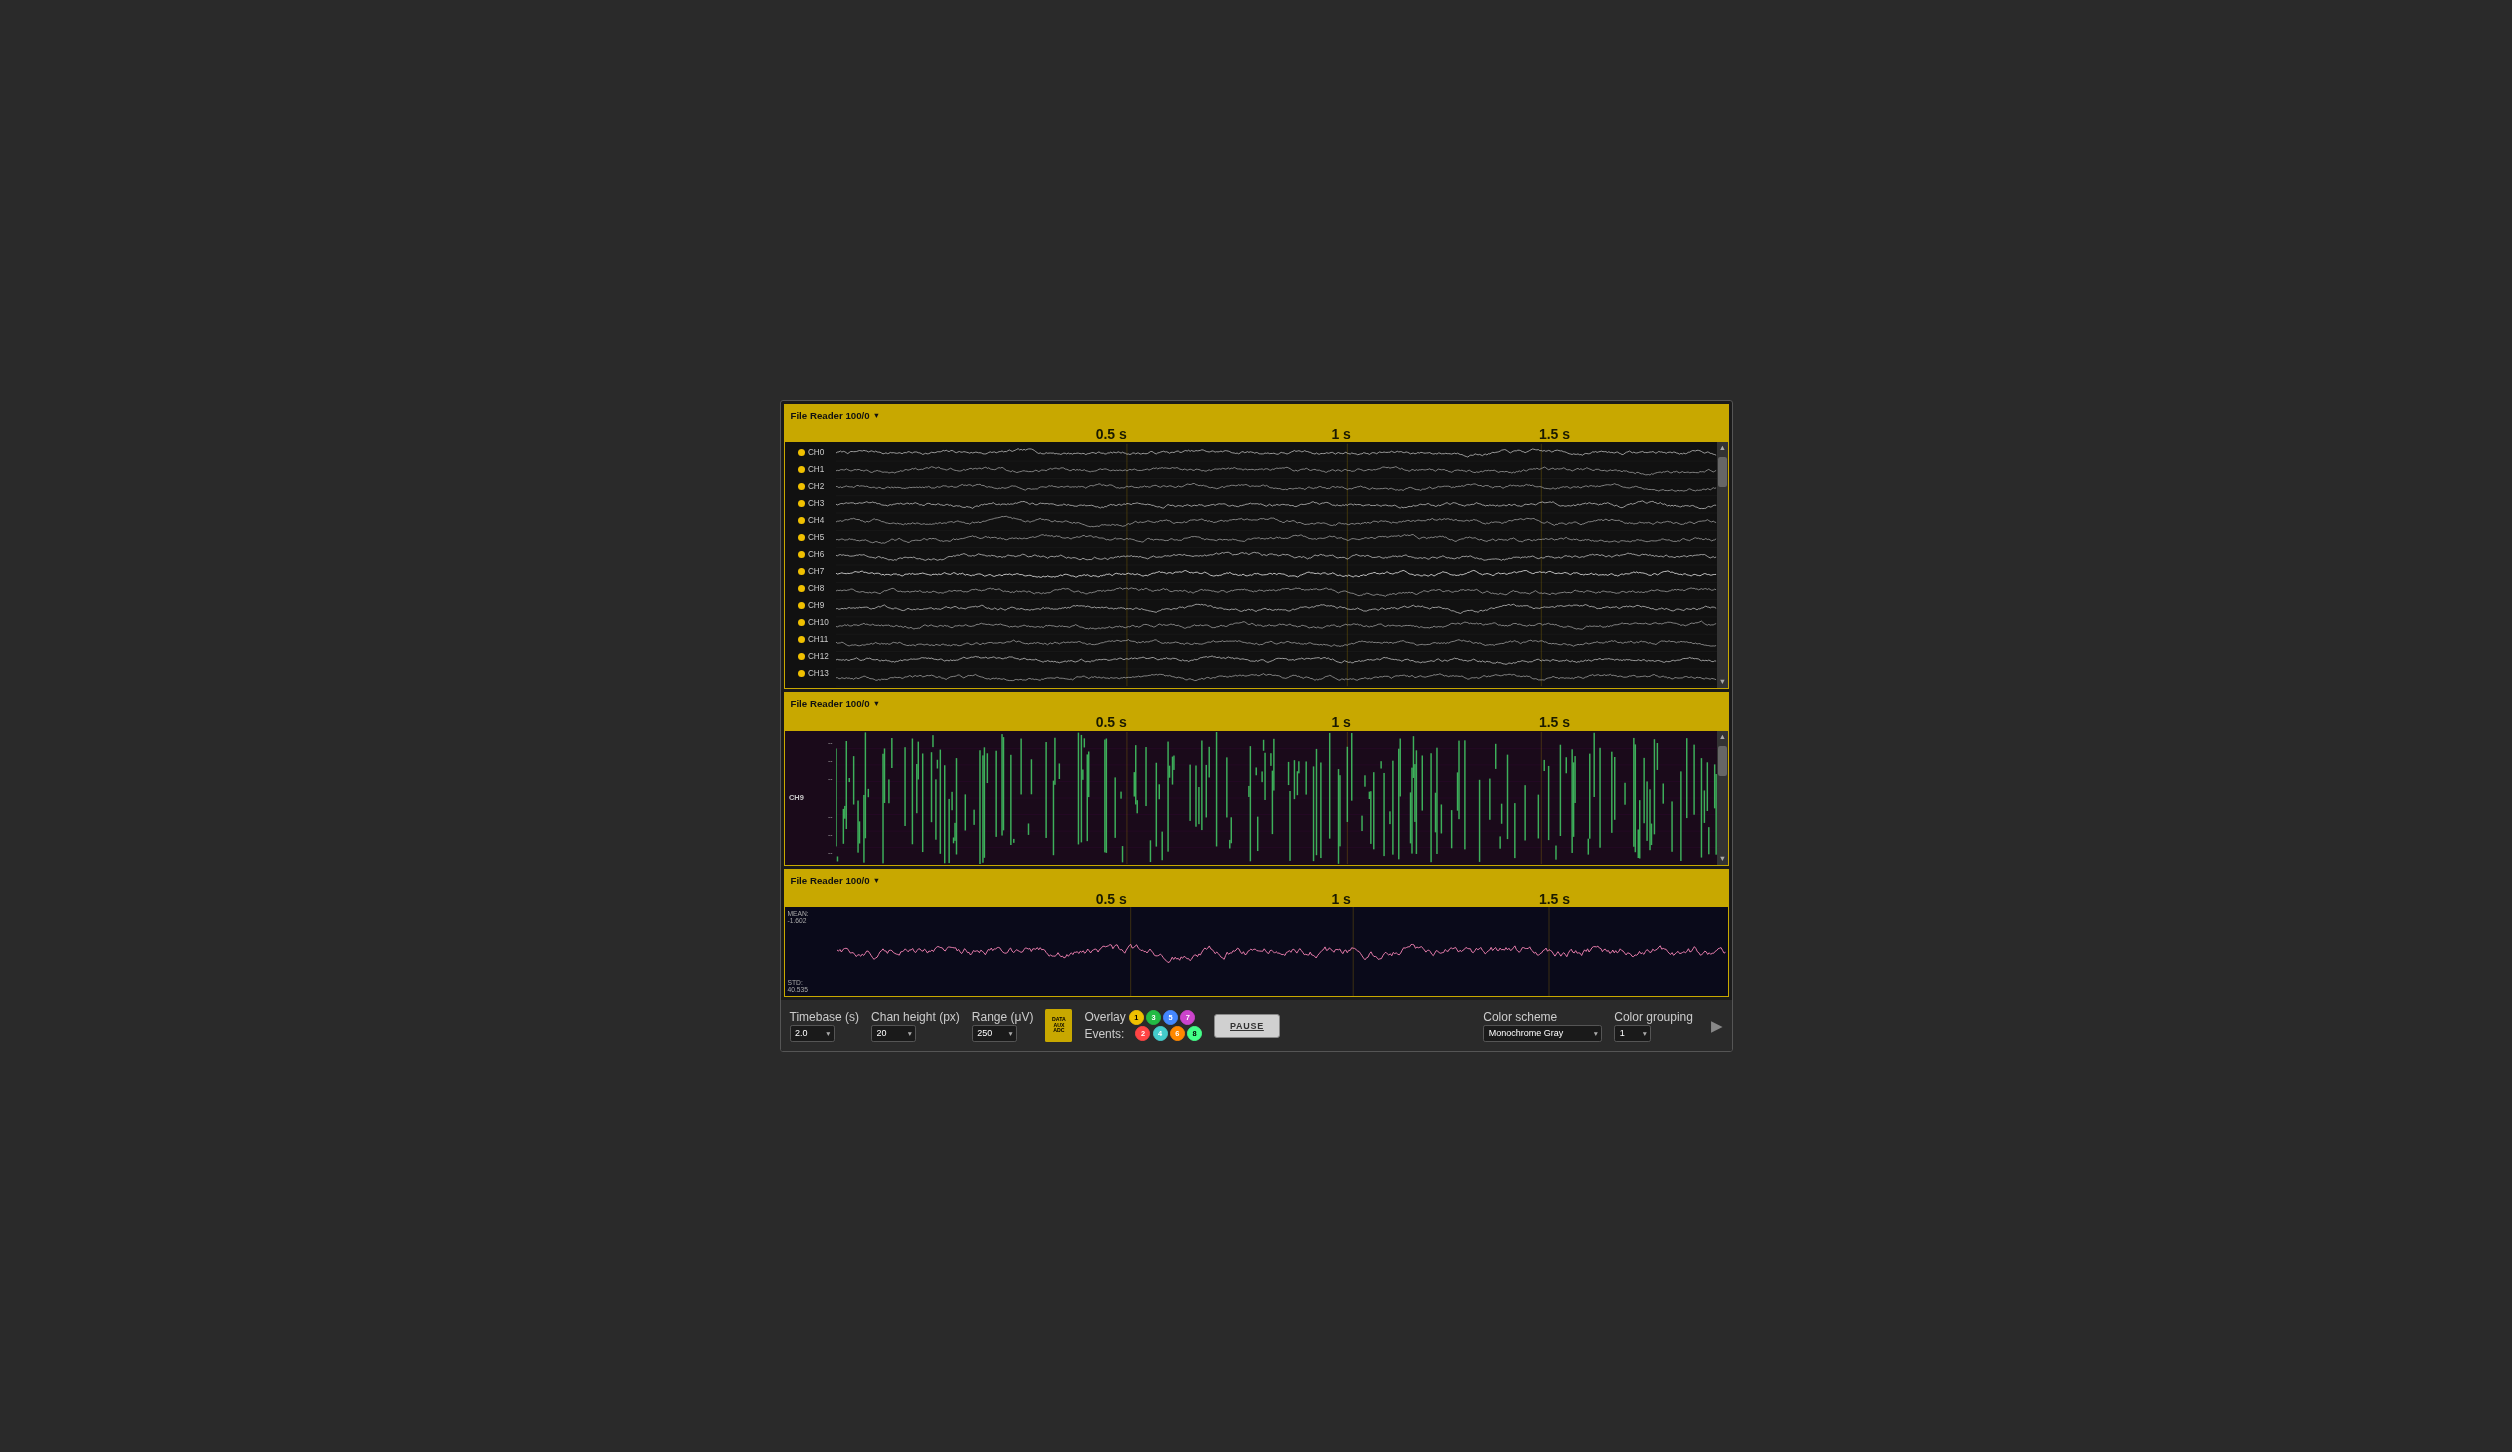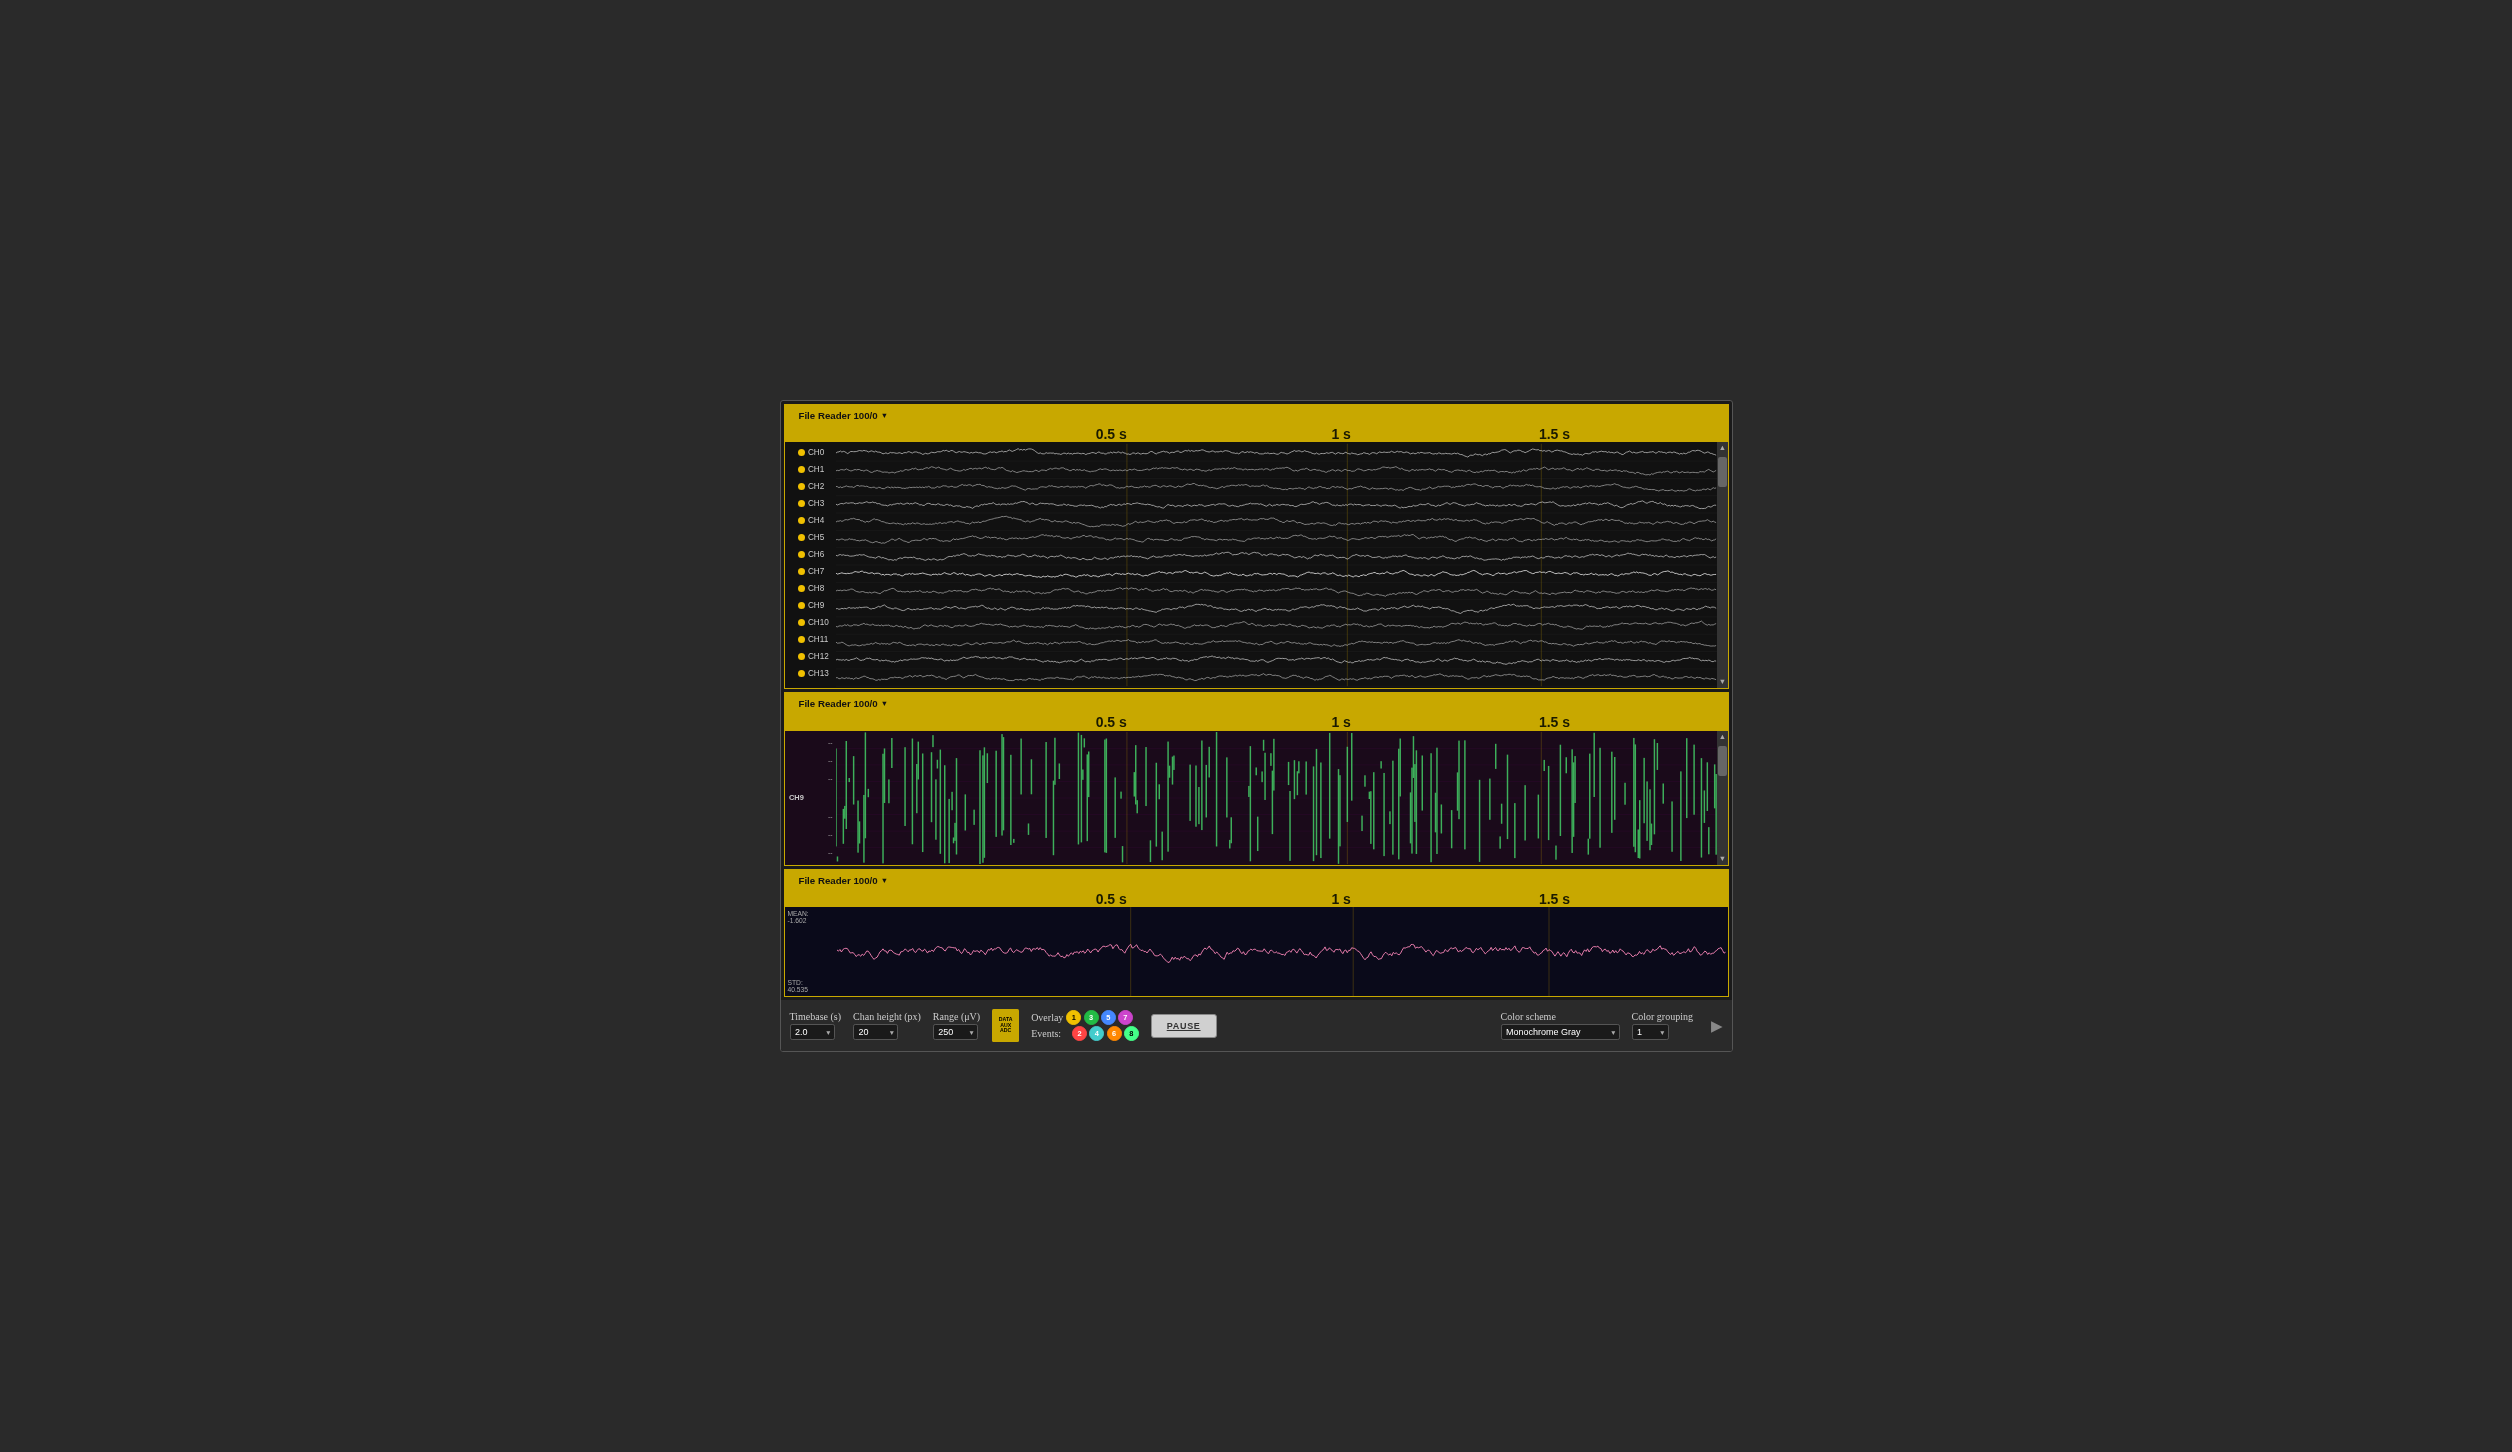--- a/index.html
+++ b/index.html
@@ -31,21 +31,20 @@
       height: 21px;
       display: flex;
       align-items: center;
       padding: 0 6px;
       position: relative;
     }
     .panel-header-label {
       color: #111;
       font-size: 9.7px;
       font-weight: bold;
-      margin-left: 8px;
     }
     .panel-dropdown-arrow {
       color: #111;
       margin-left: 3px;
       font-size: 7.4px;
     }
     .timeline-bar {
       background: #c8a800;
       height: 16.4px;
       display: flex;
@@ -200,23 +199,22 @@
       gap: 12px;
       flex-wrap: wrap;
     }
     .toolbar-group {
       display: flex;
       flex-direction: column;
       align-items: flex-start;
     }
     .toolbar-label {
       color: #ccc;
-      font-size: 10px;
+      font-size: 12px;
       margin-bottom: 1.5px;
-      font-family: Liberation Serif, serif;
     }
     .toolbar-select {
       background: #1a1a1a;
       color: #fff;
       border: 0.7px solid #555;
       border-radius: 2.2px;
       padding: 2.2px 15px 2.2px 4.5px;
       font-size: 9px;
       appearance: none;
       -webkit-appearance: none;

